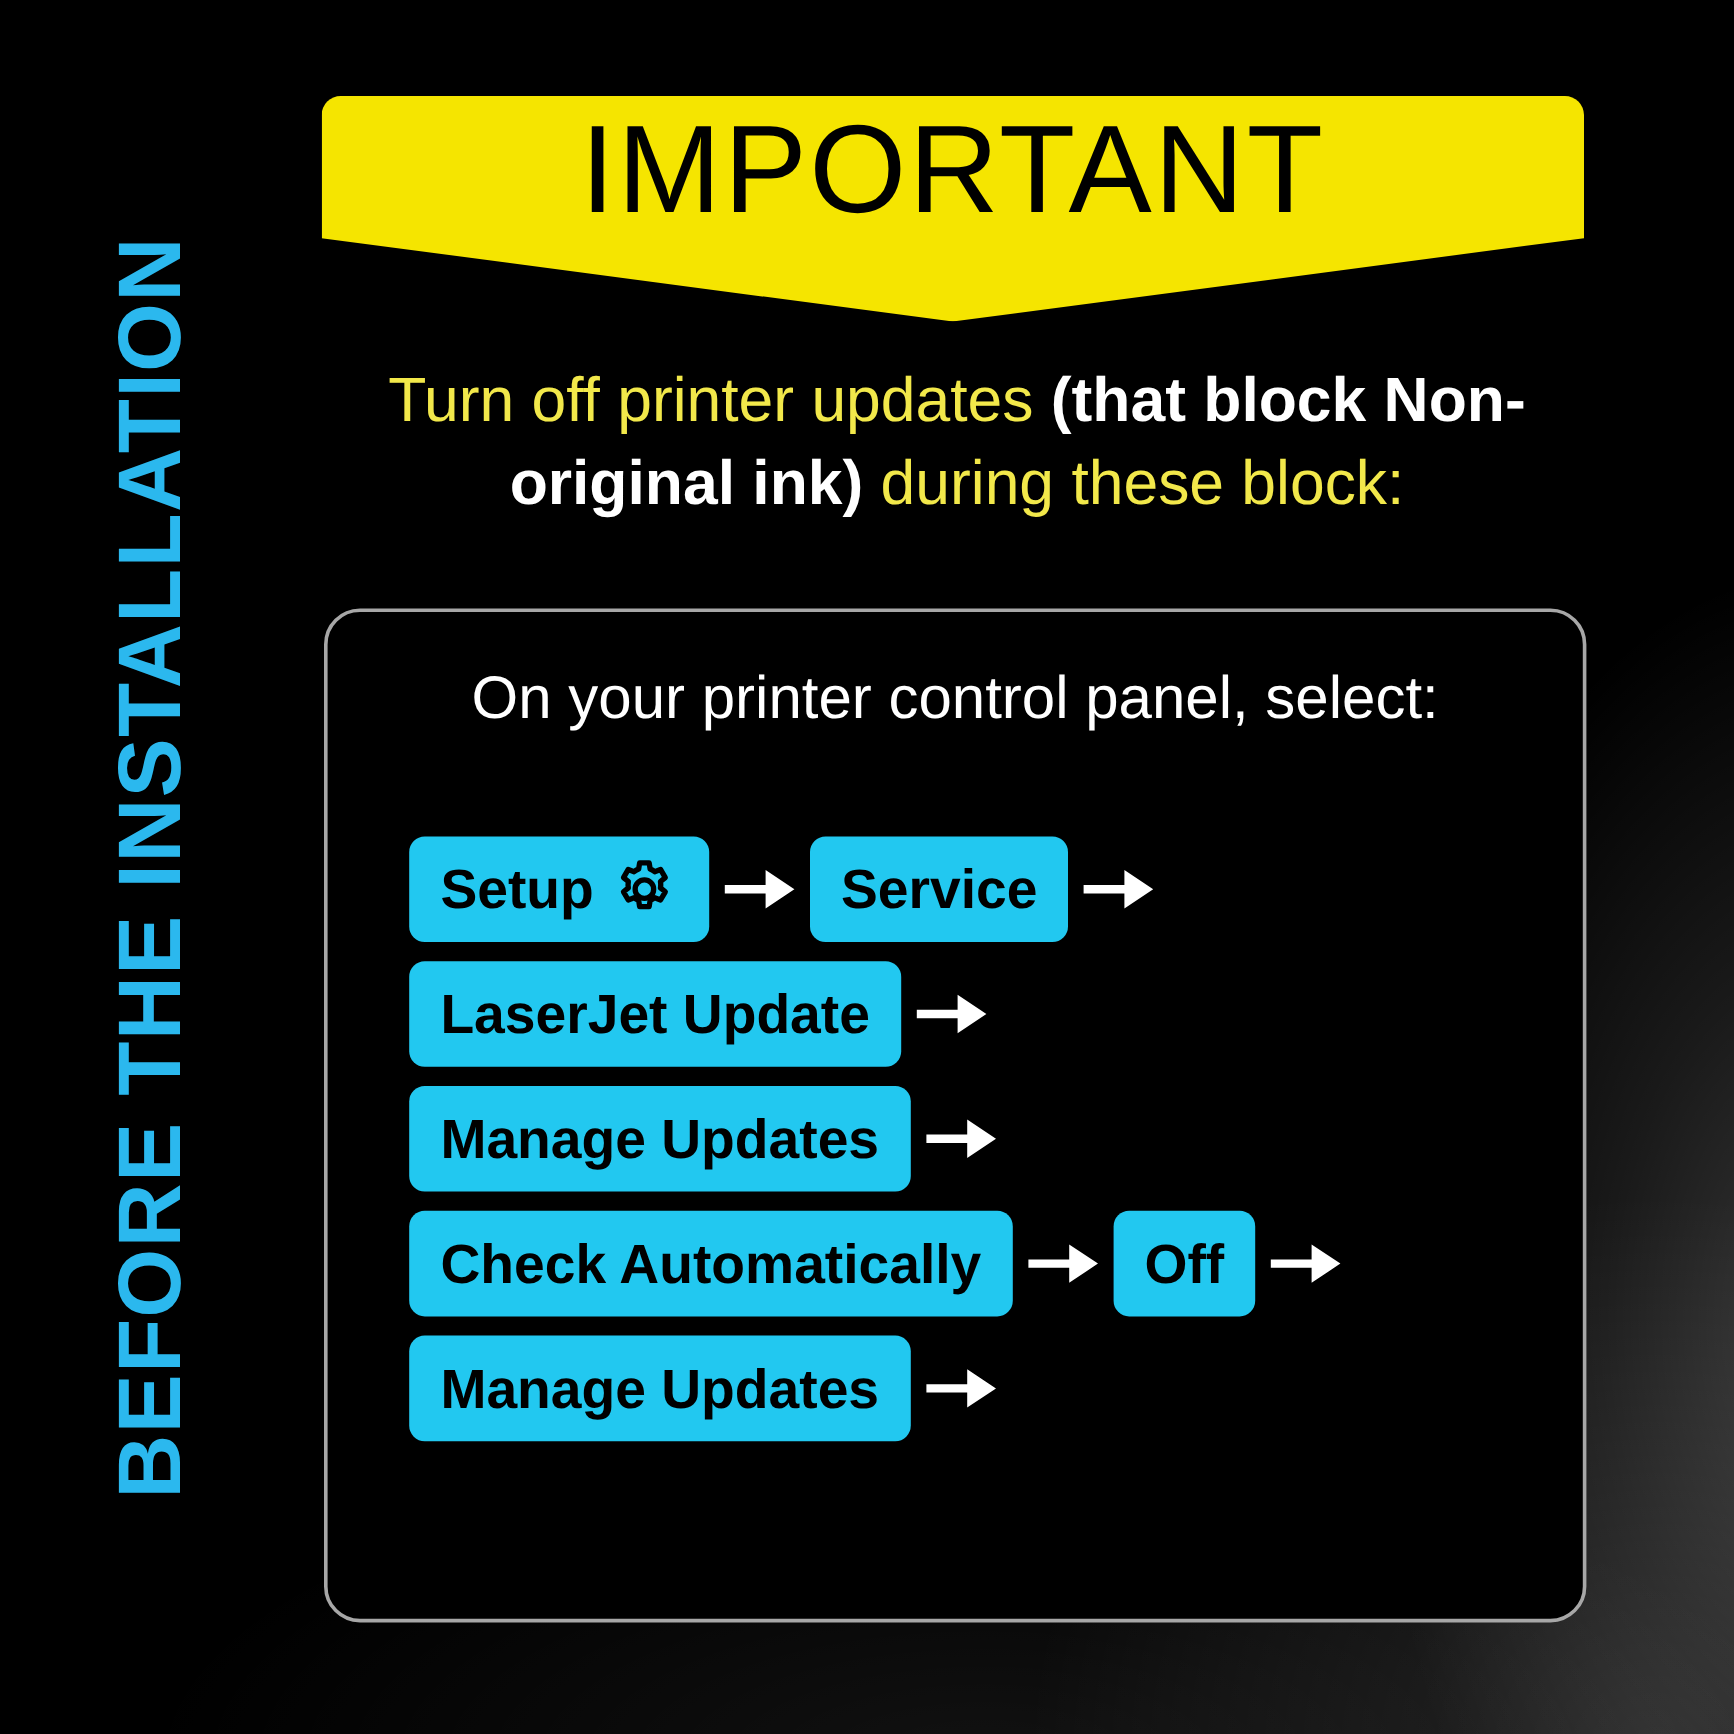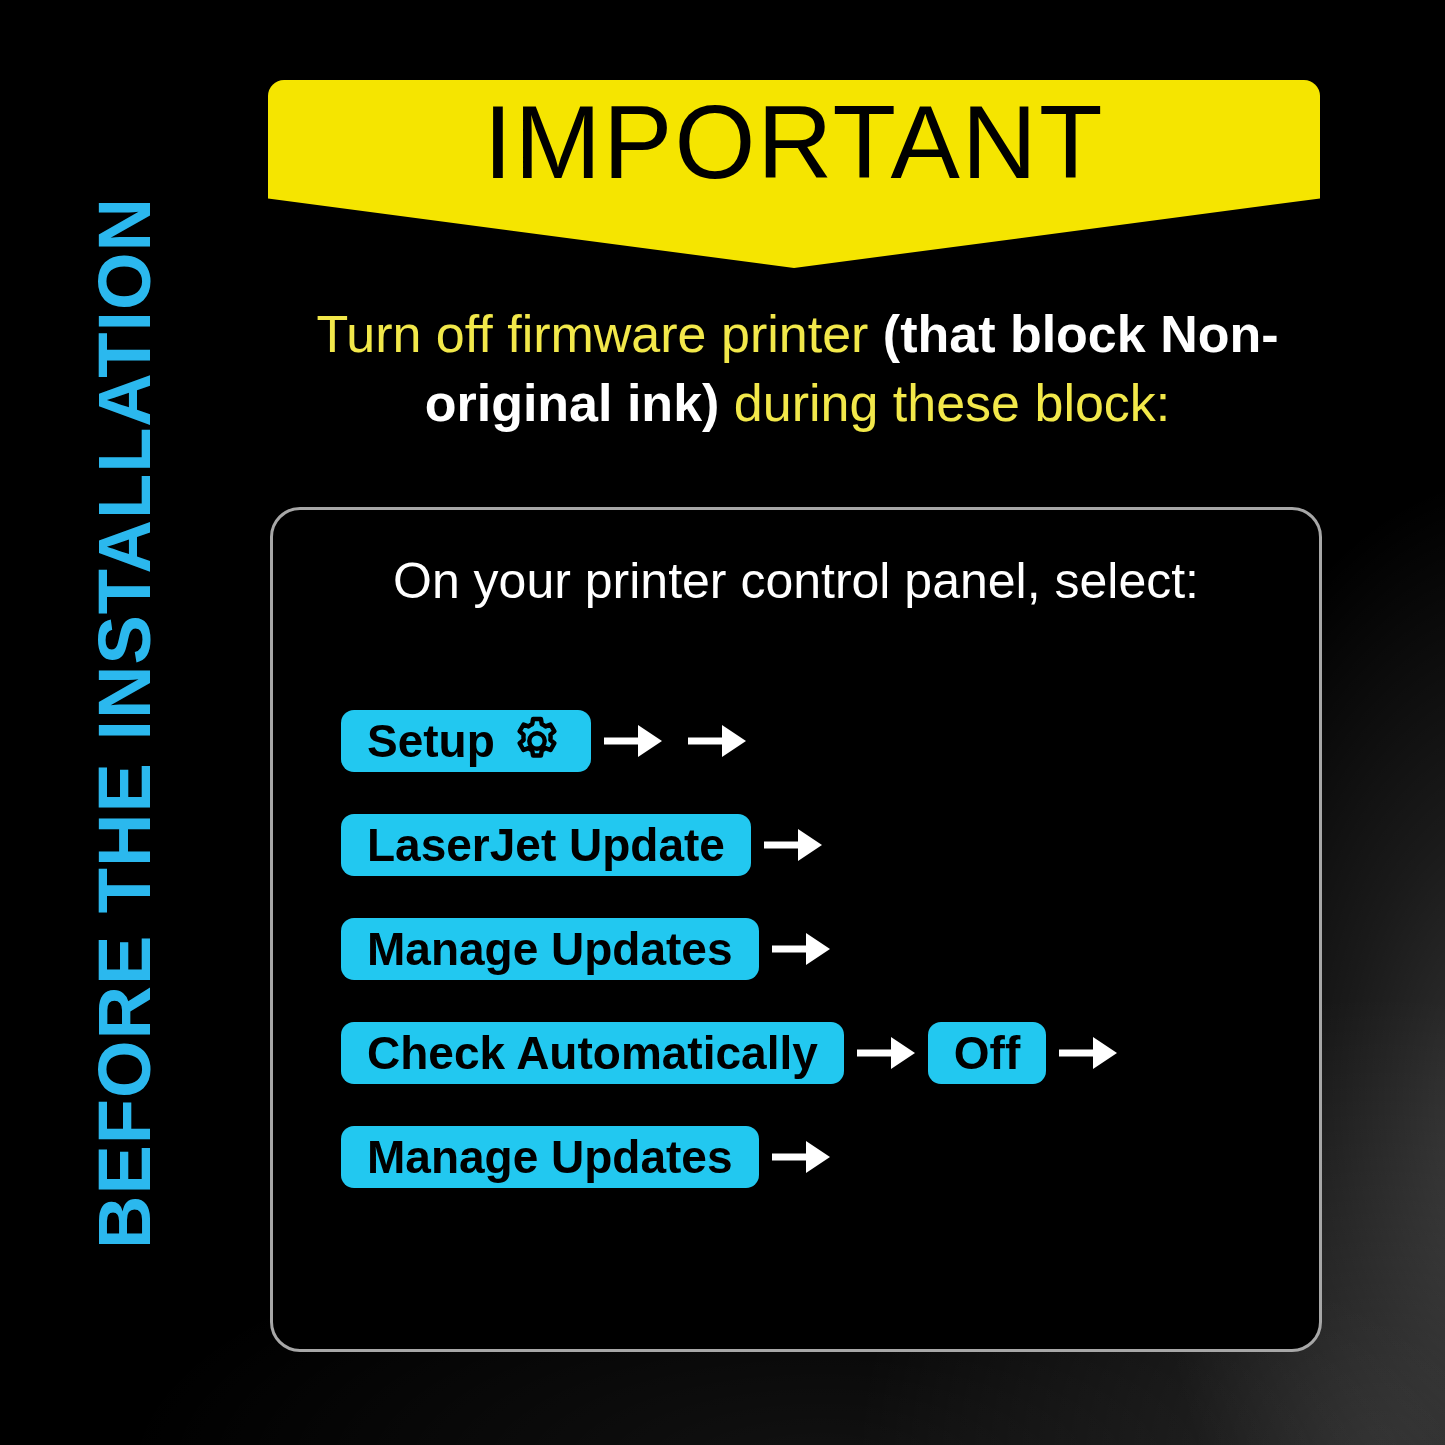--- a/index.html
+++ b/index.html
@@ -127,21 +127,21 @@
   .step-row {
     display: flex;
     align-items: center;
     margin-bottom: 18px;
     height: 86px;
   }
   .chip {
     background: #22C8F0;
     color: #000000;
     border-radius: 13px;
-    height: 62px;
+    height: 88px;
     display: flex;
     align-items: center;
     justify-content: center;
     gap: 14px;
     padding: 0 26px;
     font-size: 46px;
     font-weight: bold;
     letter-spacing: 0px;
     box-sizing: border-box;
     white-space: nowrap;
@@ -168,21 +168,21 @@
 
   <div class="side-title-wrap">
     <div class="side-title">BEFORE THE INSTALLATION</div>
   </div>
 
   <div class="banner">
     <div class="banner-title">IMPORTANT</div>
   </div>
 
   <div class="headline">
-    <span class="hl-yellow">Turn off firmware printer </span><span class="hl-white">(that block Non-original ink)</span><span class="hl-yellow"> during these block:</span>
+    <span class="hl-yellow">Turn off printer updates </span><span class="hl-white">(that block Non-original ink)</span><span class="hl-yellow"> during these block:</span>
   </div>
 
   <div class="panel">
     <div class="panel-heading">On your printer control panel, select:</div>
 
     <div class="steps">
 
       <div class="step-row">
         <div class="chip">
           <span>Setup</span>
@@ -191,20 +191,23 @@
               <path d="M10.3 2.6h3.4l.35 2.2a7.3 7.3 0 0 1 1.63.95l2.08-.82 1.7 2.94-1.73 1.4c.07.36.1.74.1 1.13s-.03.77-.1 1.13l1.73 1.4-1.7 2.94-2.08-.82a7.3 7.3 0 0 1-1.63.95l-.35 2.2h-3.4l-.35-2.2a7.3 7.3 0 0 1-1.63-.95l-2.08.82-1.7-2.94 1.73-1.4a6.9 6.9 0 0 1 0-2.26L4.54 7.87l1.7-2.94 2.08.82a7.3 7.3 0 0 1 1.63-.95z"></path>
               <circle cx="12" cy="12" r="3.3" stroke="#000000" stroke-width="1.9" fill="none"></circle>
             </svg>
           </span>
         </div>
         <div class="arrow">
           <svg width="62" height="42" viewBox="0 0 62 42">
               <path d="M2 17.5 H36 V5 L60 21 L36 37 V24.5 H2 Z" fill="#FFFFFF"></path>
             </svg>
         </div>
+        <div class="chip">
+          <span>Service</span>
+        </div>
         <div class="arrow">
           <svg width="62" height="42" viewBox="0 0 62 42">
               <path d="M2 17.5 H36 V5 L60 21 L36 37 V24.5 H2 Z" fill="#FFFFFF"></path>
             </svg>
         </div>
       </div>
 
       <div class="step-row">
         <div class="chip">
           <span>LaserJet Update</span>

